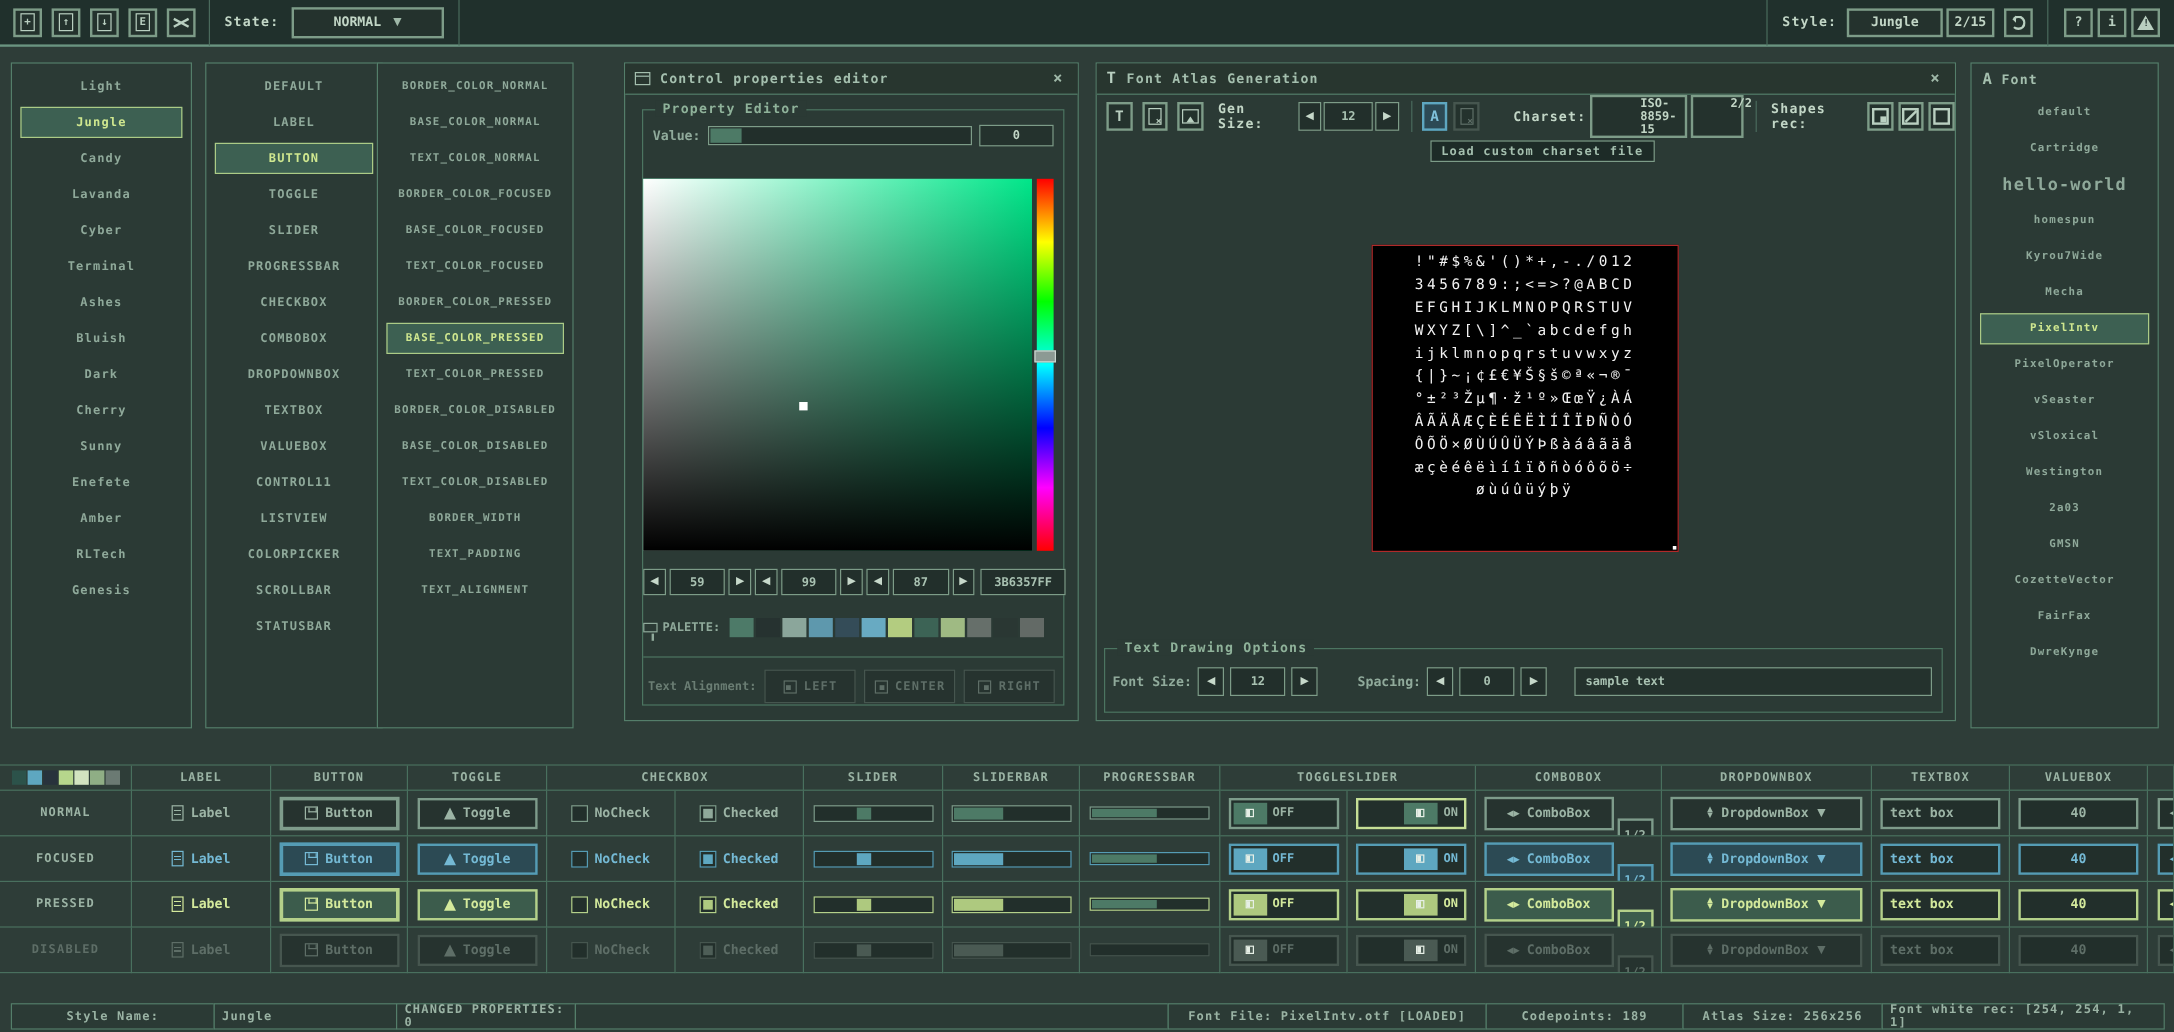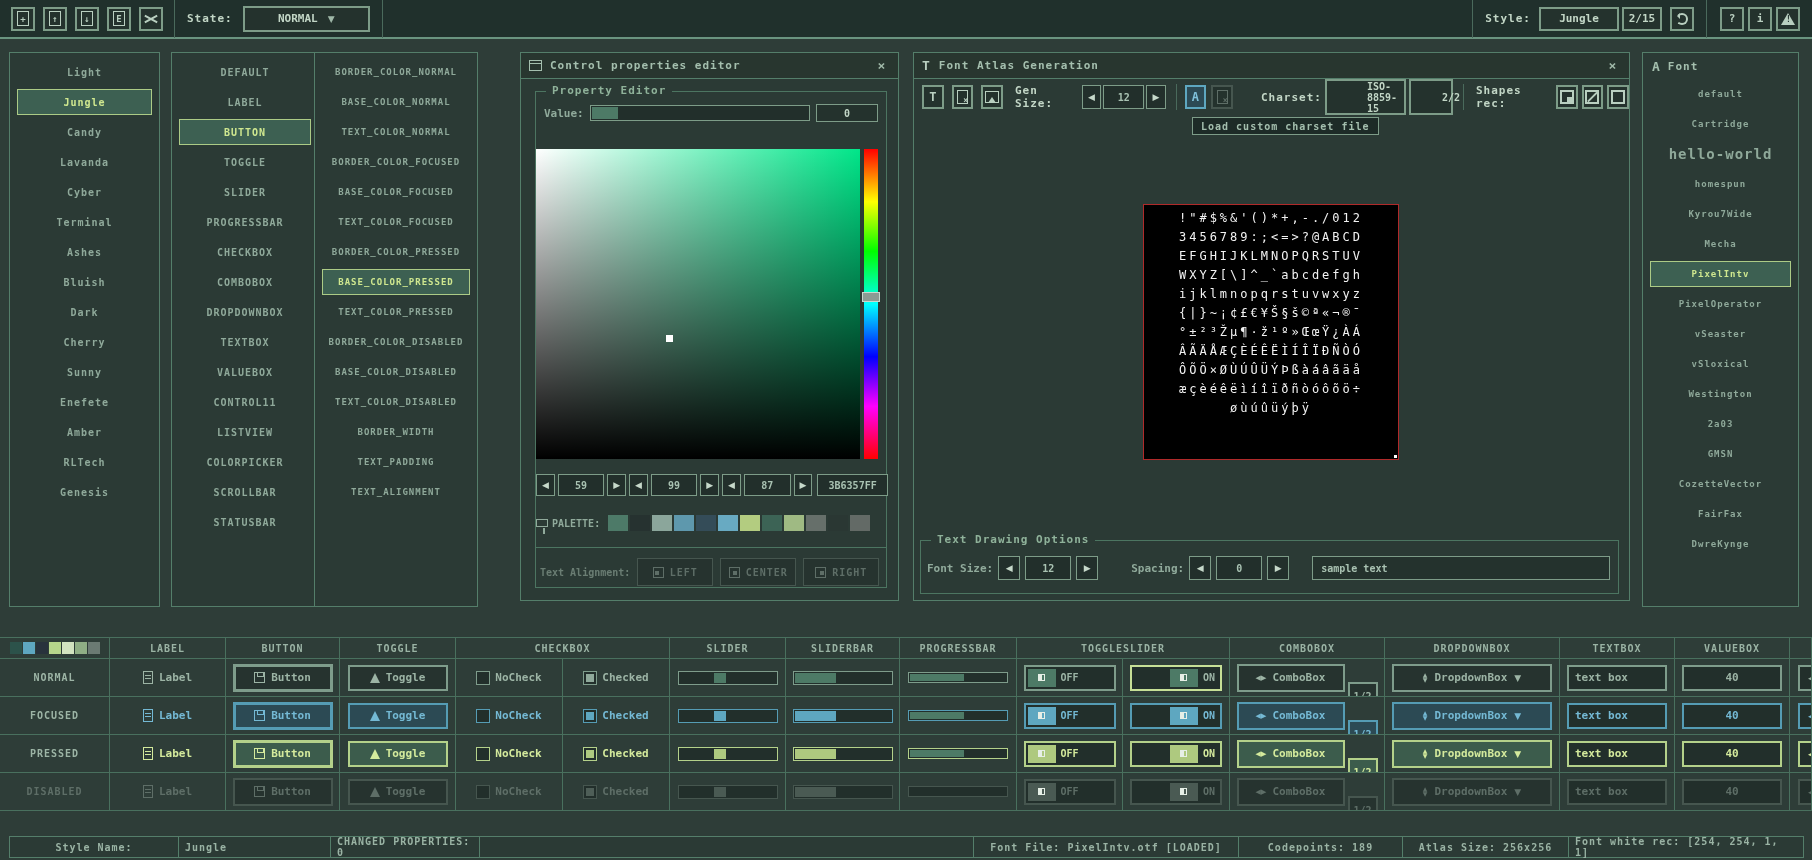--- a/index.html
+++ b/index.html
@@ -95,21 +95,21 @@
   .fa-sep{ width:1px; height:26px; background:#4a6a5c; margin-left:10px; }
   .ico-img{ position:relative; width:14px; height:12px; border:1px solid currentColor; overflow:hidden; }
   .ico-img::after{ content:""; position:absolute; left:2px; bottom:-1px; width:0; height:0;
     border-left:4px solid transparent; border-right:4px solid transparent; border-bottom:6px solid currentColor; }
   .ico-docx{ position:relative; width:11px; height:14px; border:1px solid currentColor; }
   .ico-docx::after{ content:"×"; position:absolute; right:-1px; bottom:-2px; font-size:8px; }
   .ico-shape{ width:14px; height:14px; border:2px solid currentColor; position:relative; }
   .ico-shape.s1::after{ content:""; position:absolute; right:0; bottom:0; width:5px; height:5px; background:currentColor; }
   .ico-shape.s2::after{ content:""; position:absolute; left:-1px; top:4px; width:13px; height:2px; background:currentColor; transform:rotate(-45deg); }
   .charset-box{ height:36px; border:2px solid #7d9c88; background:#24322d; color:#c2d6c6;
-    display:flex; align-items:center; justify-content:center; font-size:10px;padding-left:40px; }
+    display:flex; justify-content:center; font-size:10px;padding-left:40px; }
   .tooltip{ position:absolute; left:278px; top:64px; height:18px; padding:0 8px; border:1px solid #7d9c88;
     background:#1d2b27; color:#a4bfae; font-size:10px; display:flex; align-items:center; letter-spacing:1px; white-space:nowrap; }
   .atlas-box{ position:absolute; left:229px; top:151px; width:256px; height:256px; background:#000;
     border:1px solid #b02a2a; overflow:hidden; }
   .atlas-rows{ padding-top:4px; }
   .atlas-row{ color:#f2f2f2; font-weight:normal; font-size:12px; line-height:19px; letter-spacing:3px; text-align:center; white-space:nowrap; }
   .atlas-dot{ position:absolute; right:1px; bottom:1px; width:3px; height:3px; background:#fff; }
   .tdo-row{ position:absolute; left:6px; top:14px; right:8px; height:26px; display:flex; align-items:center; gap:5px; }
   .sample-box{ flex:1; height:24px; border:1px solid #7d9c88; background:#24322d; color:#a9c2b2;
     display:flex; align-items:center; padding-left:8px; font-size:10px; margin-left:18px; }

